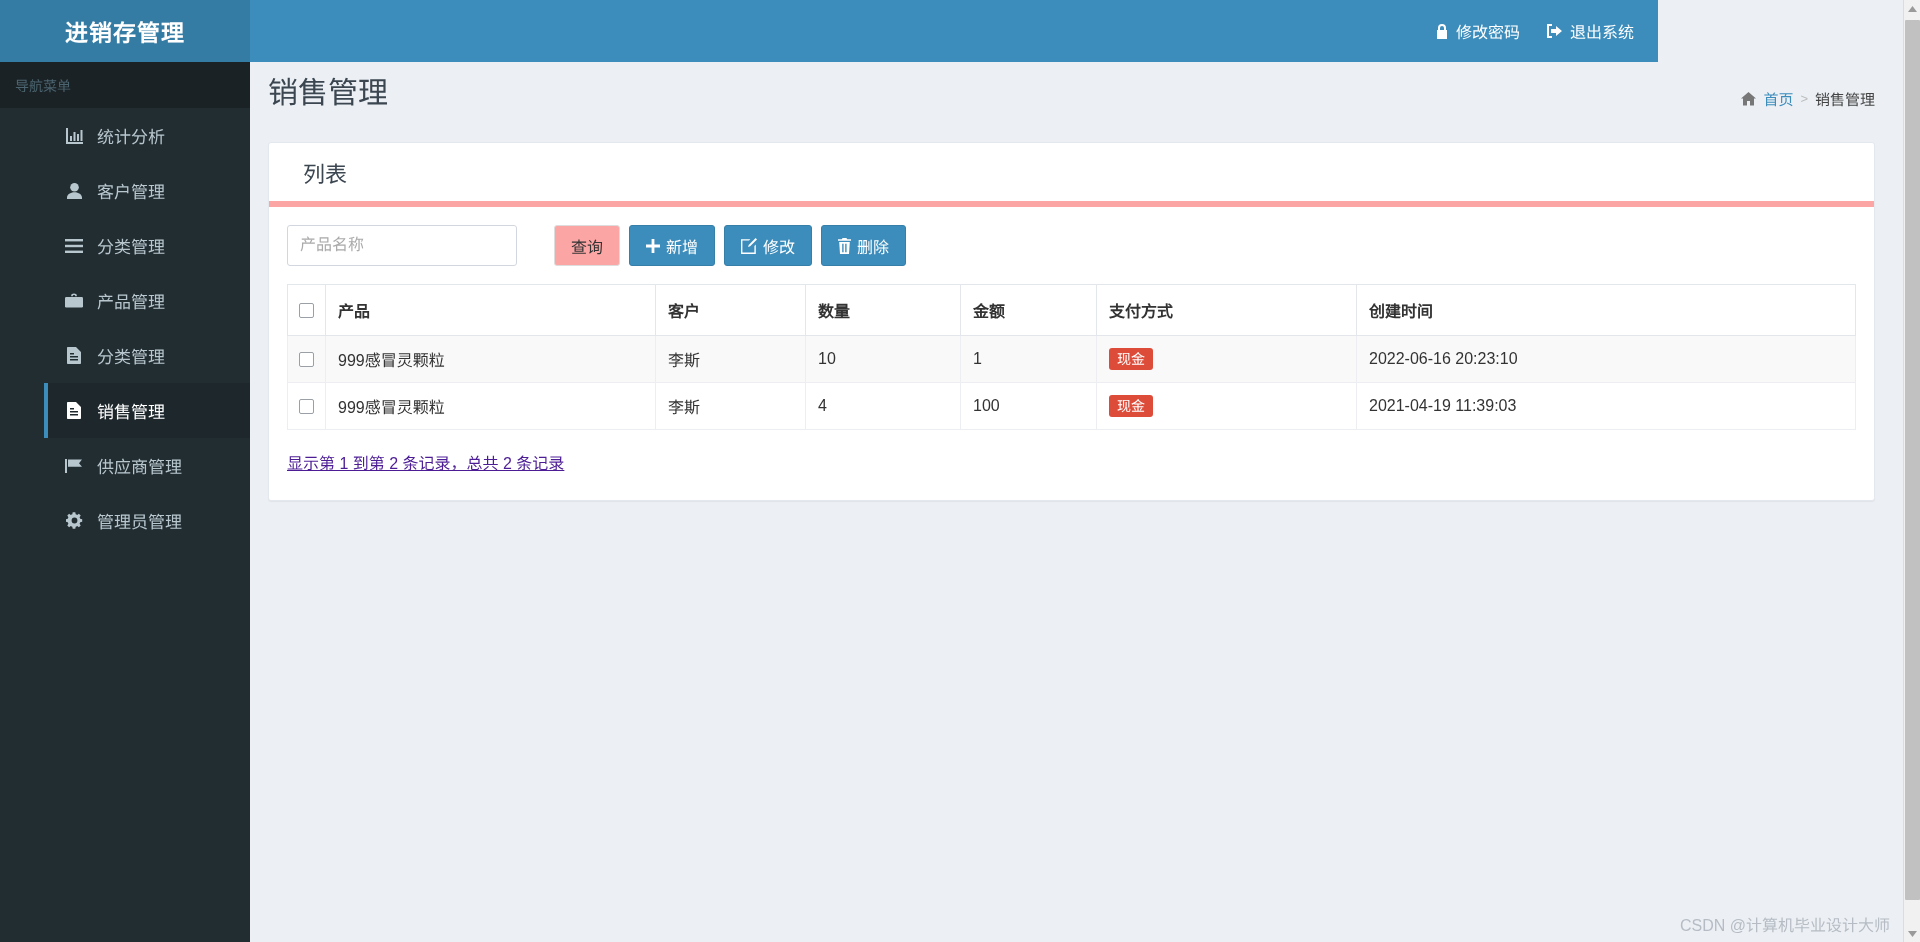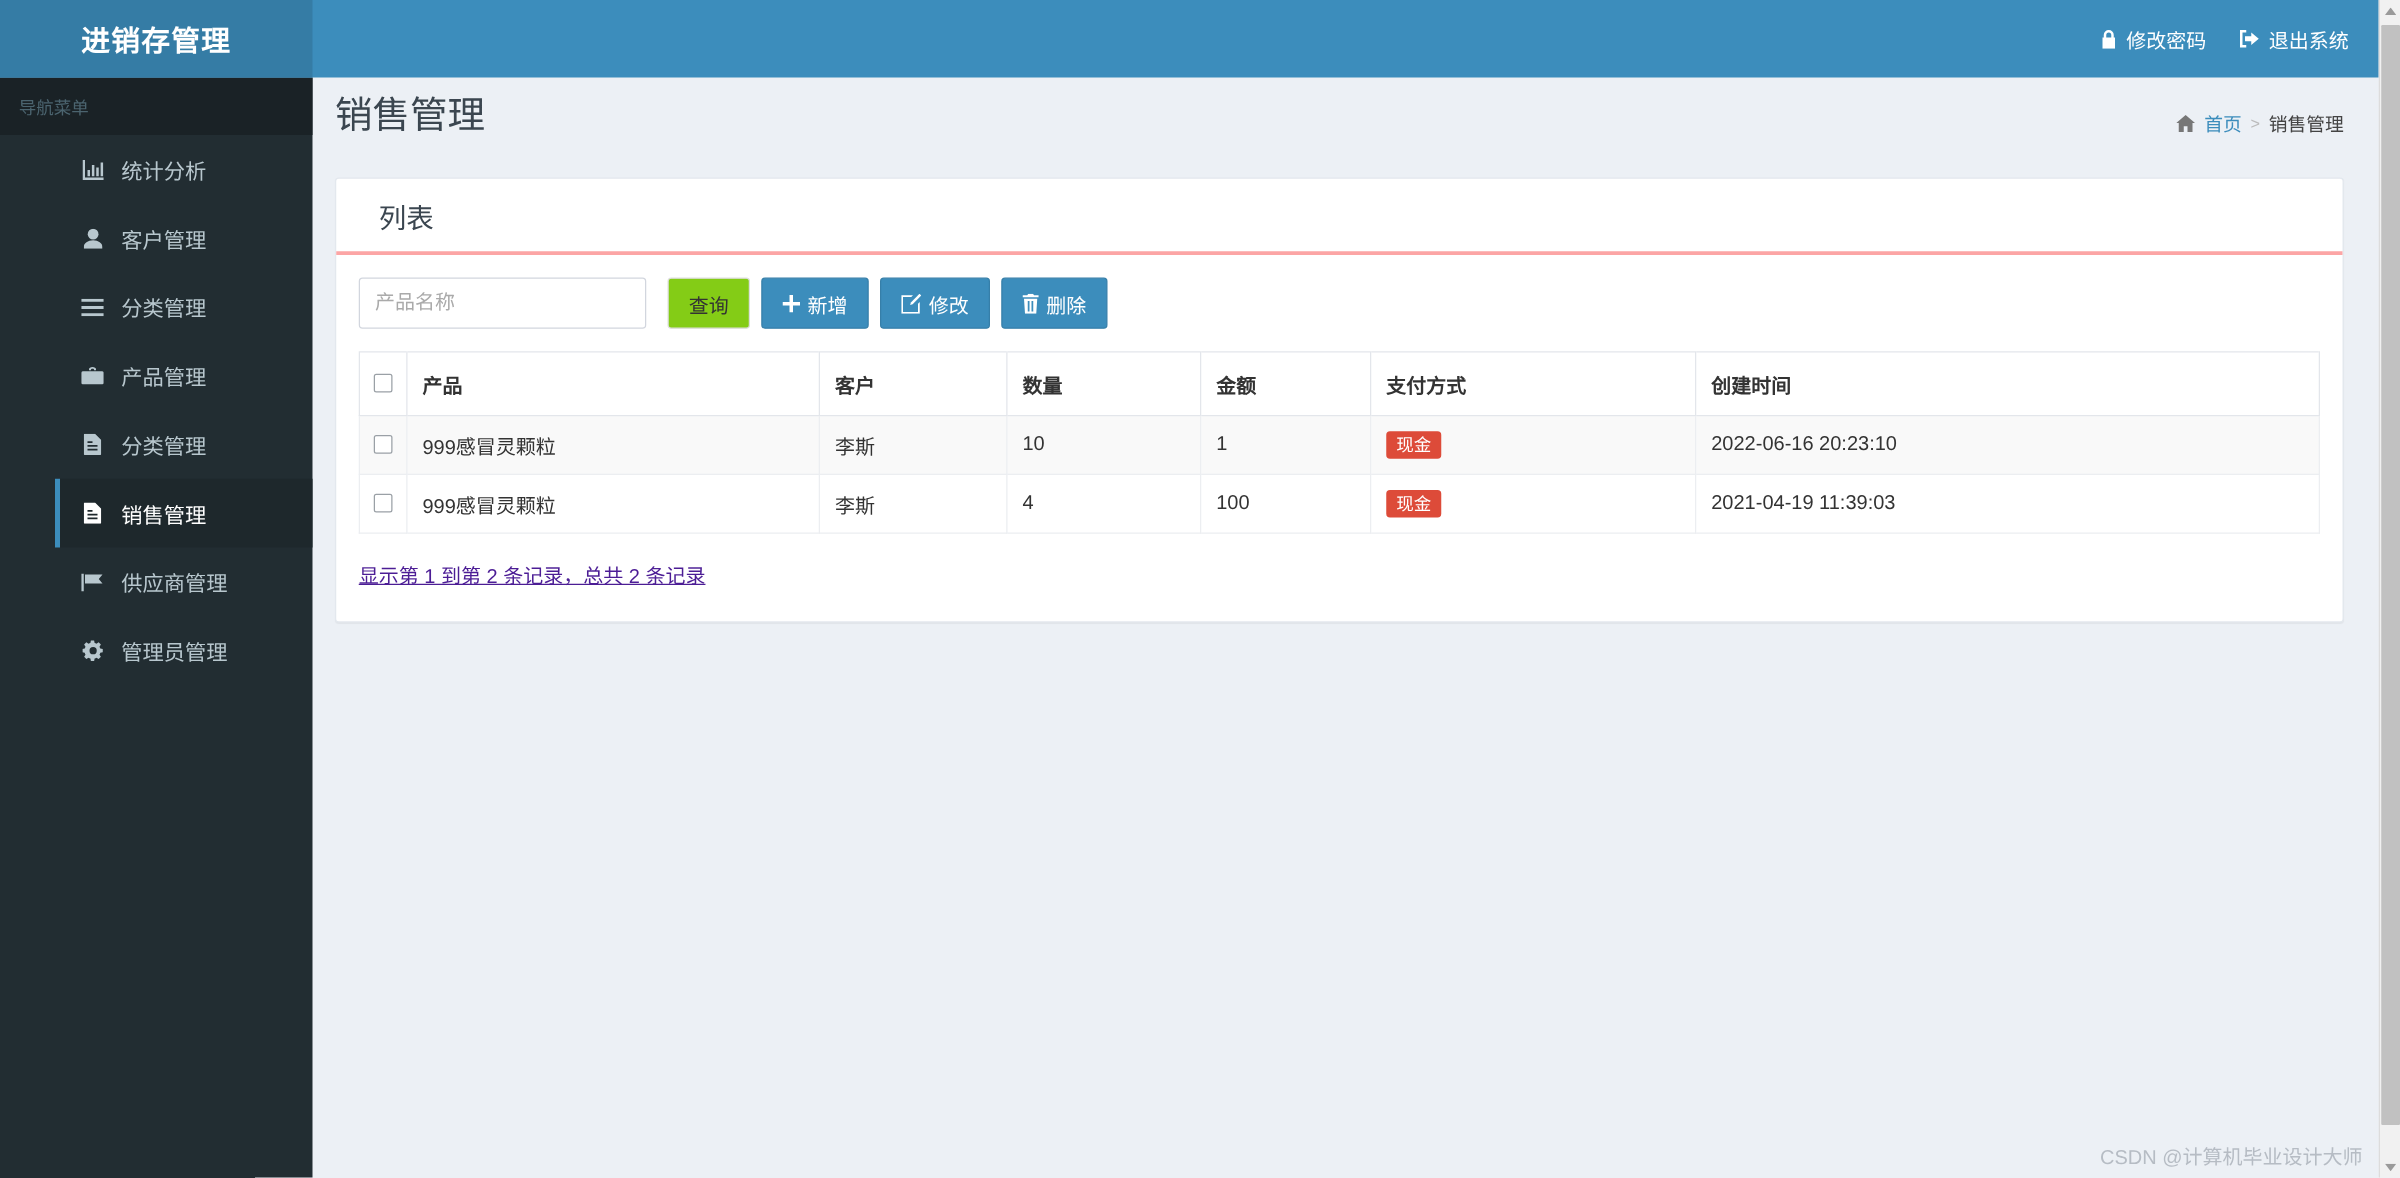--- a/index.html
+++ b/index.html
@@ -7,21 +7,21 @@
   html, body {
     width: 1920px; height: 942px;
     font-family: "Liberation Sans", "DejaVu Sans", sans-serif;
     background: #ecf0f5;
     overflow: hidden;
   }
 
   
   .topbar {
     position: absolute; top: 0; left: 0;
-    width: 1903px; height: 62px;
+    width: 1658px; height: 62px;
     background: #3c8dbc;
     display: flex; align-items: stretch;
     z-index: 20;
   }
   .logo {
     width: 250px; flex: 0 0 250px;
     background: #357ca5;
     color: #fff;
     font-size: 23px; font-weight: bold;
     display: flex; align-items: center; justify-content: center;
@@ -112,21 +112,21 @@
   
   .panel {
     margin: 18px 28px 0 18px;
     background: #fff;
     border: 1px solid #e3e8ee;
     border-radius: 3px;
     box-shadow: 0 1px 1px rgba(0,0,0,0.05);
   }
   .panel-heading {
     padding: 13px 34px;
-    border-bottom: 3px solid #fca5a5;
+    border-bottom: 6px solid #fca5a5;
     font-size: 22px;
     color: #3b4650;
   }
   .panel-body { padding: 18px 18px 26px 18px; }
 
   .toolbar {
     display: flex; align-items: center;
     gap: 9px;
     margin-bottom: 18px;
   }
@@ -148,24 +148,24 @@
     border-radius: 3px;
     font-size: 16px;
     border: 1px solid transparent;
     cursor: pointer;
     display: inline-flex; align-items: center;
     gap: 6px;
     font-family: inherit;
     white-space: nowrap;
   }
   .btn-default {
-    background: #84cc16;
+    background: #fca5a5;
     border-color: #ddd;
     color: #333;
-    margin-left: 8px;
+    margin-left: 28px;
   }
   .btn-primary {
     background: #3c8dbc;
     border-color: #367fa9;
     color: #fff;
   }
   .btn svg { display: block; fill: currentColor; }
 
   
   table.data-table {

